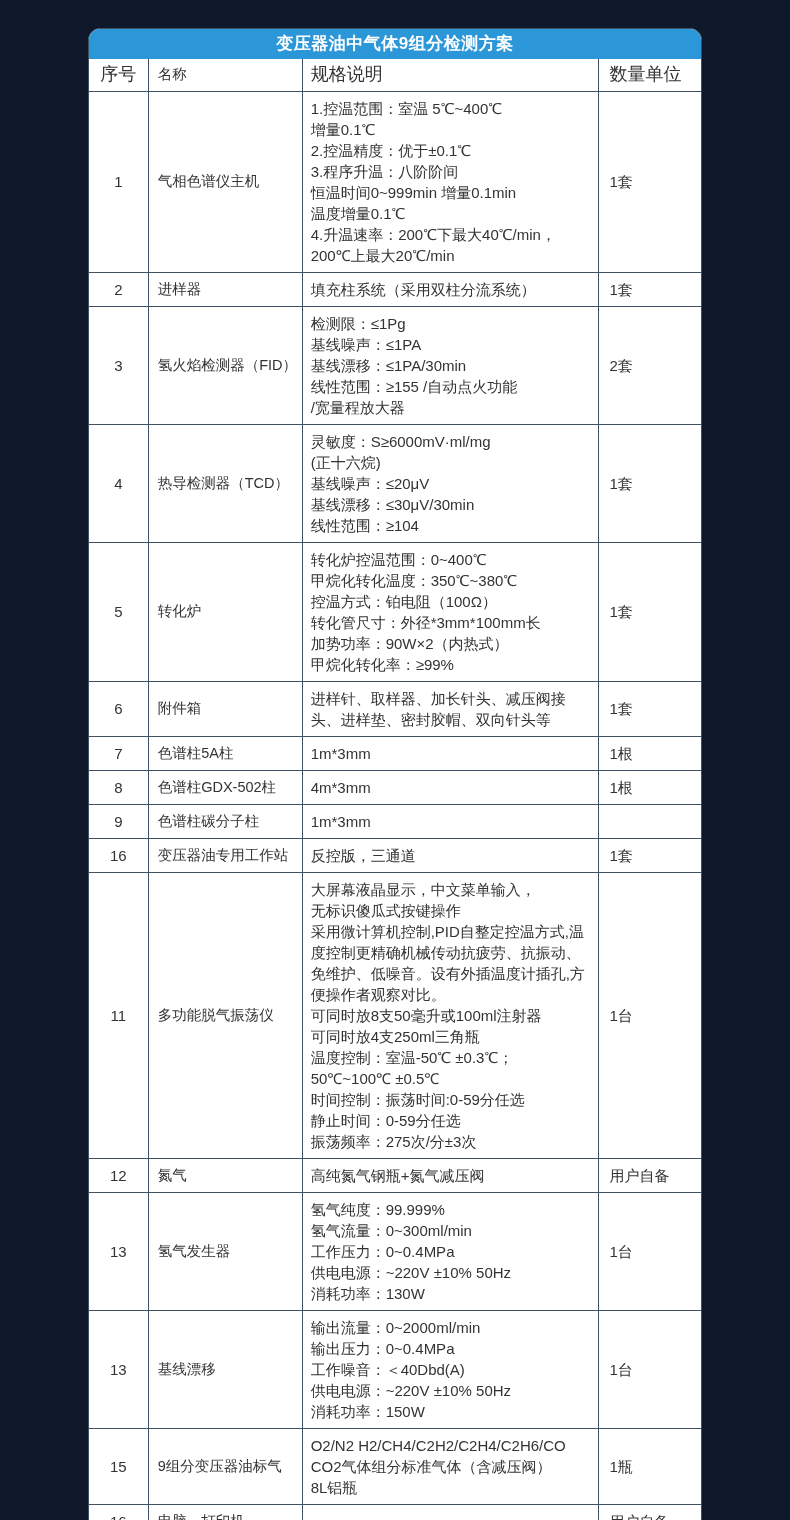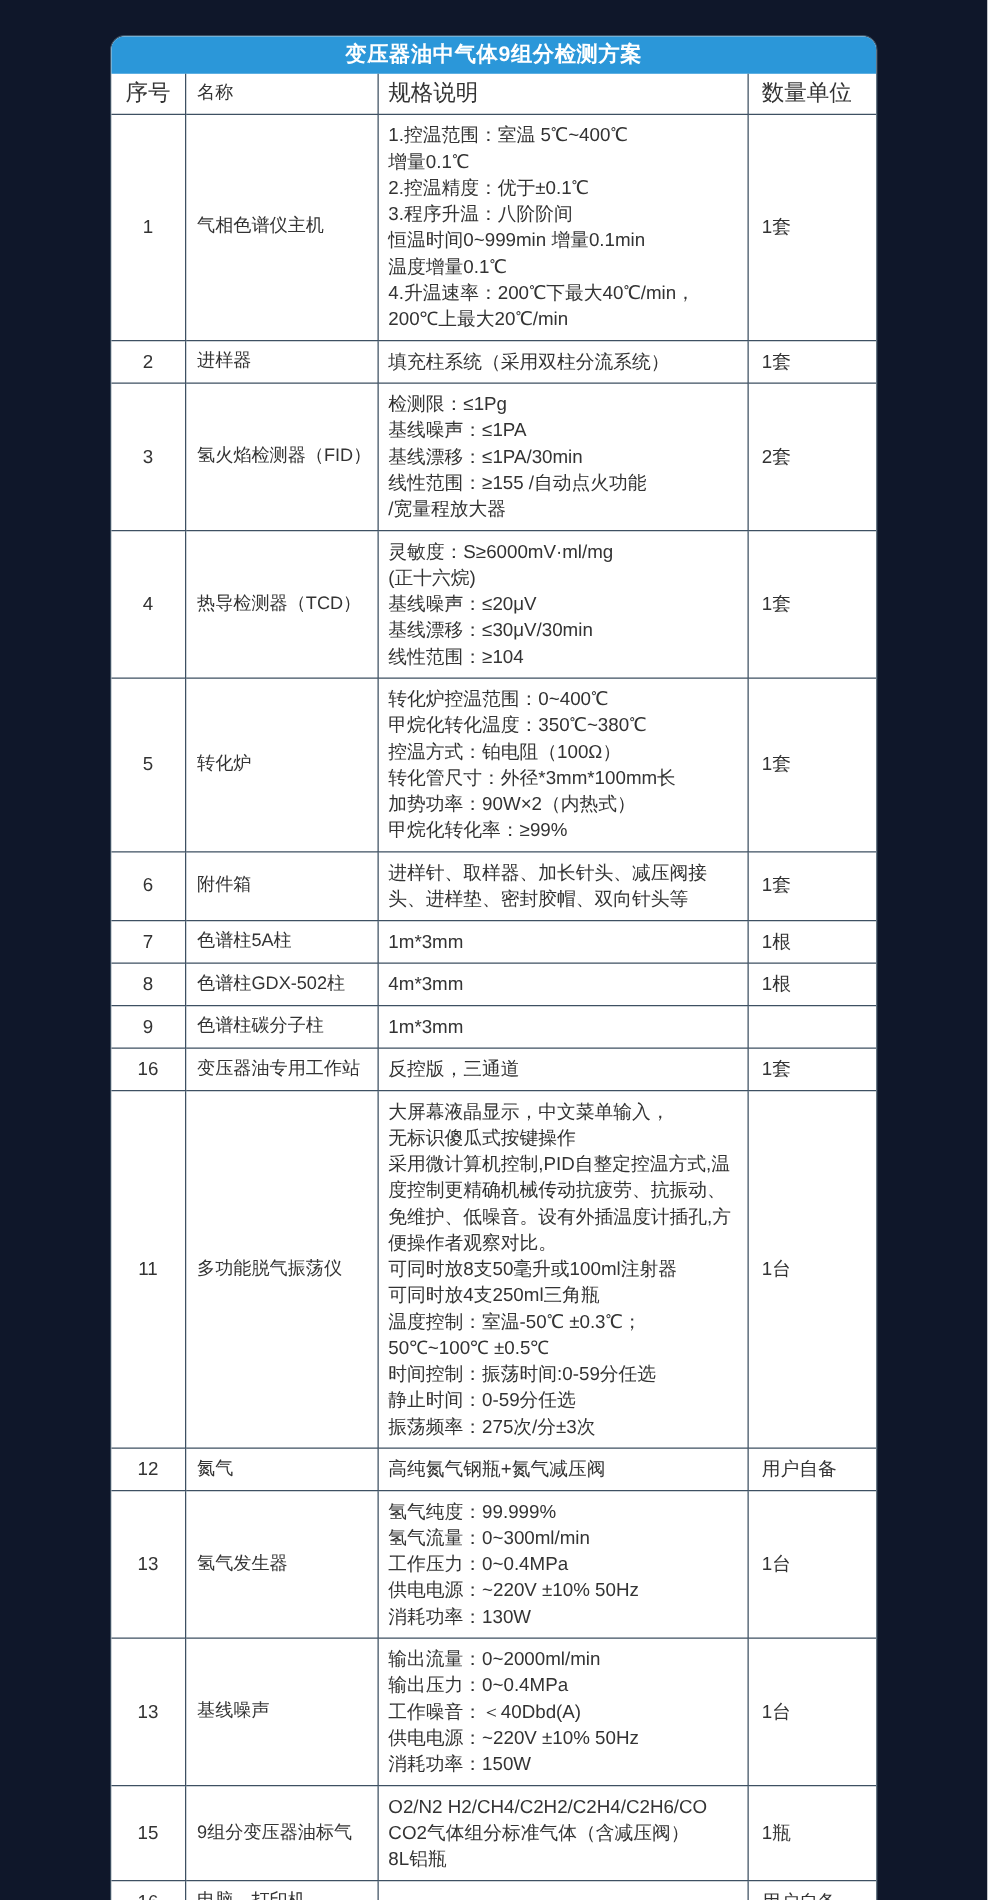--- a/index.html
+++ b/index.html
@@ -171,21 +171,21 @@
           <td class="c2">氢气发生器</td>
           <td class="c3">氢气纯度：99.999%
 氢气流量：0~300ml/min
 工作压力：0~0.4MPa
 供电电源：~220V ±10% 50Hz
 消耗功率：130W</td>
           <td class="c4">1台</td>
         </tr>
         <tr>
           <td class="c1">13</td>
-          <td class="c2">基线噪声</td>
+          <td class="c2">基线漂移</td>
           <td class="c3">输出流量：0~2000ml/min
 输出压力：0~0.4MPa
 工作噪音：＜40Dbd(A)
 供电电源：~220V ±10% 50Hz
 消耗功率：150W</td>
           <td class="c4">1台</td>
         </tr>
         <tr>
           <td class="c1">15</td>
           <td class="c2">9组分变压器油标气</td>

